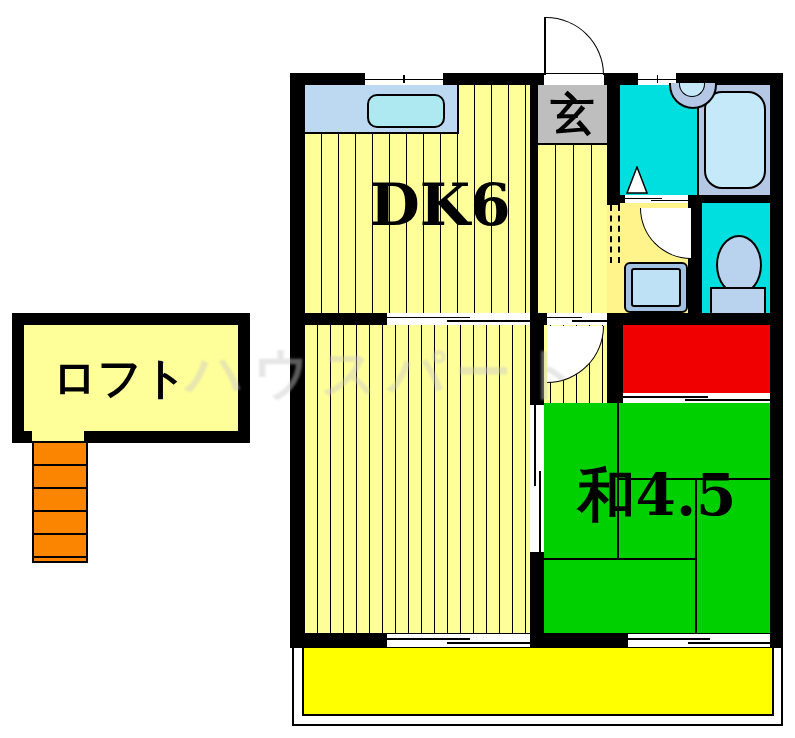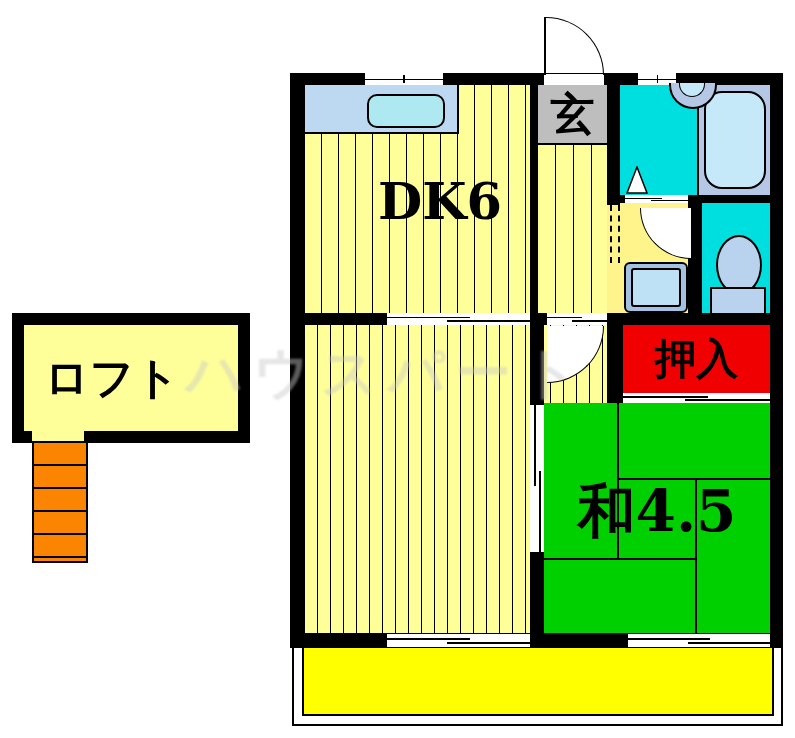--- a/index.html
+++ b/index.html
@@ -31,21 +31,21 @@
 <body>
 
 <div id="plan">
 
   <div class="abs" style="left:292px;top:645px;width:487px;height:77px;background:#fff;border:2px solid #000;"></div>
   <div class="abs" style="left:302px;top:646px;width:468px;height:66px;background:#FFFF00;border:2px solid #000;"></div>
 
   <div class="abs" style="left:12px;top:313px;width:238px;height:130px;background:#000;"></div>
   <div class="abs" style="left:24px;top:325px;width:214px;height:106px;background:#FFFF99;"></div>
   <div class="abs" style="left:32px;top:429px;width:52px;height:14px;background:#FFFF99;"></div>
-  <div class="label" style="left:16px;top:356px;width:192px;font-size:44px;">ロフト</div>
+  <div class="label" style="left:24px;top:356px;width:192px;font-size:44px;">ロフト</div>
   <div class="abs" style="left:32px;top:441px;width:52px;height:118px;border:2px solid #000;
               background:repeating-linear-gradient(180deg,#FB8500 0 21px,#000 21px 23px);"></div>
 
   <div class="abs striped17" style="left:305px;top:85px;width:225px;height:228px;"></div>
   <div class="abs" style="left:538px;top:83px;width:69px;height:60px;background:#BEBEBE;border-bottom:2px solid #000;"></div>
   <div class="abs striped18" style="left:538px;top:145px;width:69px;height:168px;"></div>
   <div class="abs" style="left:620px;top:83px;width:150px;height:112px;background:#00DFDF;"></div>
   <div class="abs" style="left:697px;top:83px;width:73px;height:112px;background:#B4C8E6;border-left:2px solid #000;"></div>
   <div class="abs" style="left:607px;top:203px;width:81px;height:110px;background:#FFF48C;"></div>
   <div class="abs" style="left:702px;top:203px;width:68px;height:110px;background:#00DFDF;"></div>
@@ -102,20 +102,19 @@
     <polygon points="11,1 1,27 21,27" fill="#ffffff" stroke="#000000" stroke-width="1.5"></polygon>
   </svg>
 
   <div class="abs" style="left:624px;top:262px;width:60px;height:47px;background:#A3C2E2;border:2px solid #000;border-radius:6px;">
     <div class="abs" style="left:5px;top:4px;right:5px;bottom:4px;background:#BEE1F6;border:2px solid #000;border-radius:3px;"></div>
   </div>
 
   <div class="abs" style="left:716px;top:235px;width:42px;height:56px;background:#B9D2EE;border:2px solid #000;border-radius:50%;"></div>
   <div class="abs" style="left:710px;top:287px;width:52px;height:24px;background:#B9D2EE;border:2px solid #000;"></div>
 
-  <div class="label" style="left:330px;top:176px;width:220px;font-size:51px;">DK6</div>
-  <div class="label" style="left:544px;top:482px;width:226px;font-size:58px;">和4.5</div>
-  <div class="label" style="left:623px;top:338px;width:147px;font-size:42px;">押入</div>
+  <div class="label" style="left:330px;top:176px;width:220px;font-size:58px;">DK6</div>
+  <div class="label" style="left:544px;top:466px;width:226px;font-size:58px;">和4.5</div>
   <div class="label" style="left:538px;top:92px;width:69px;font-size:44px;">玄</div>
 
   <div class="watermark">ハウスパート</div>
 
 </div>
 
 </body></html>

